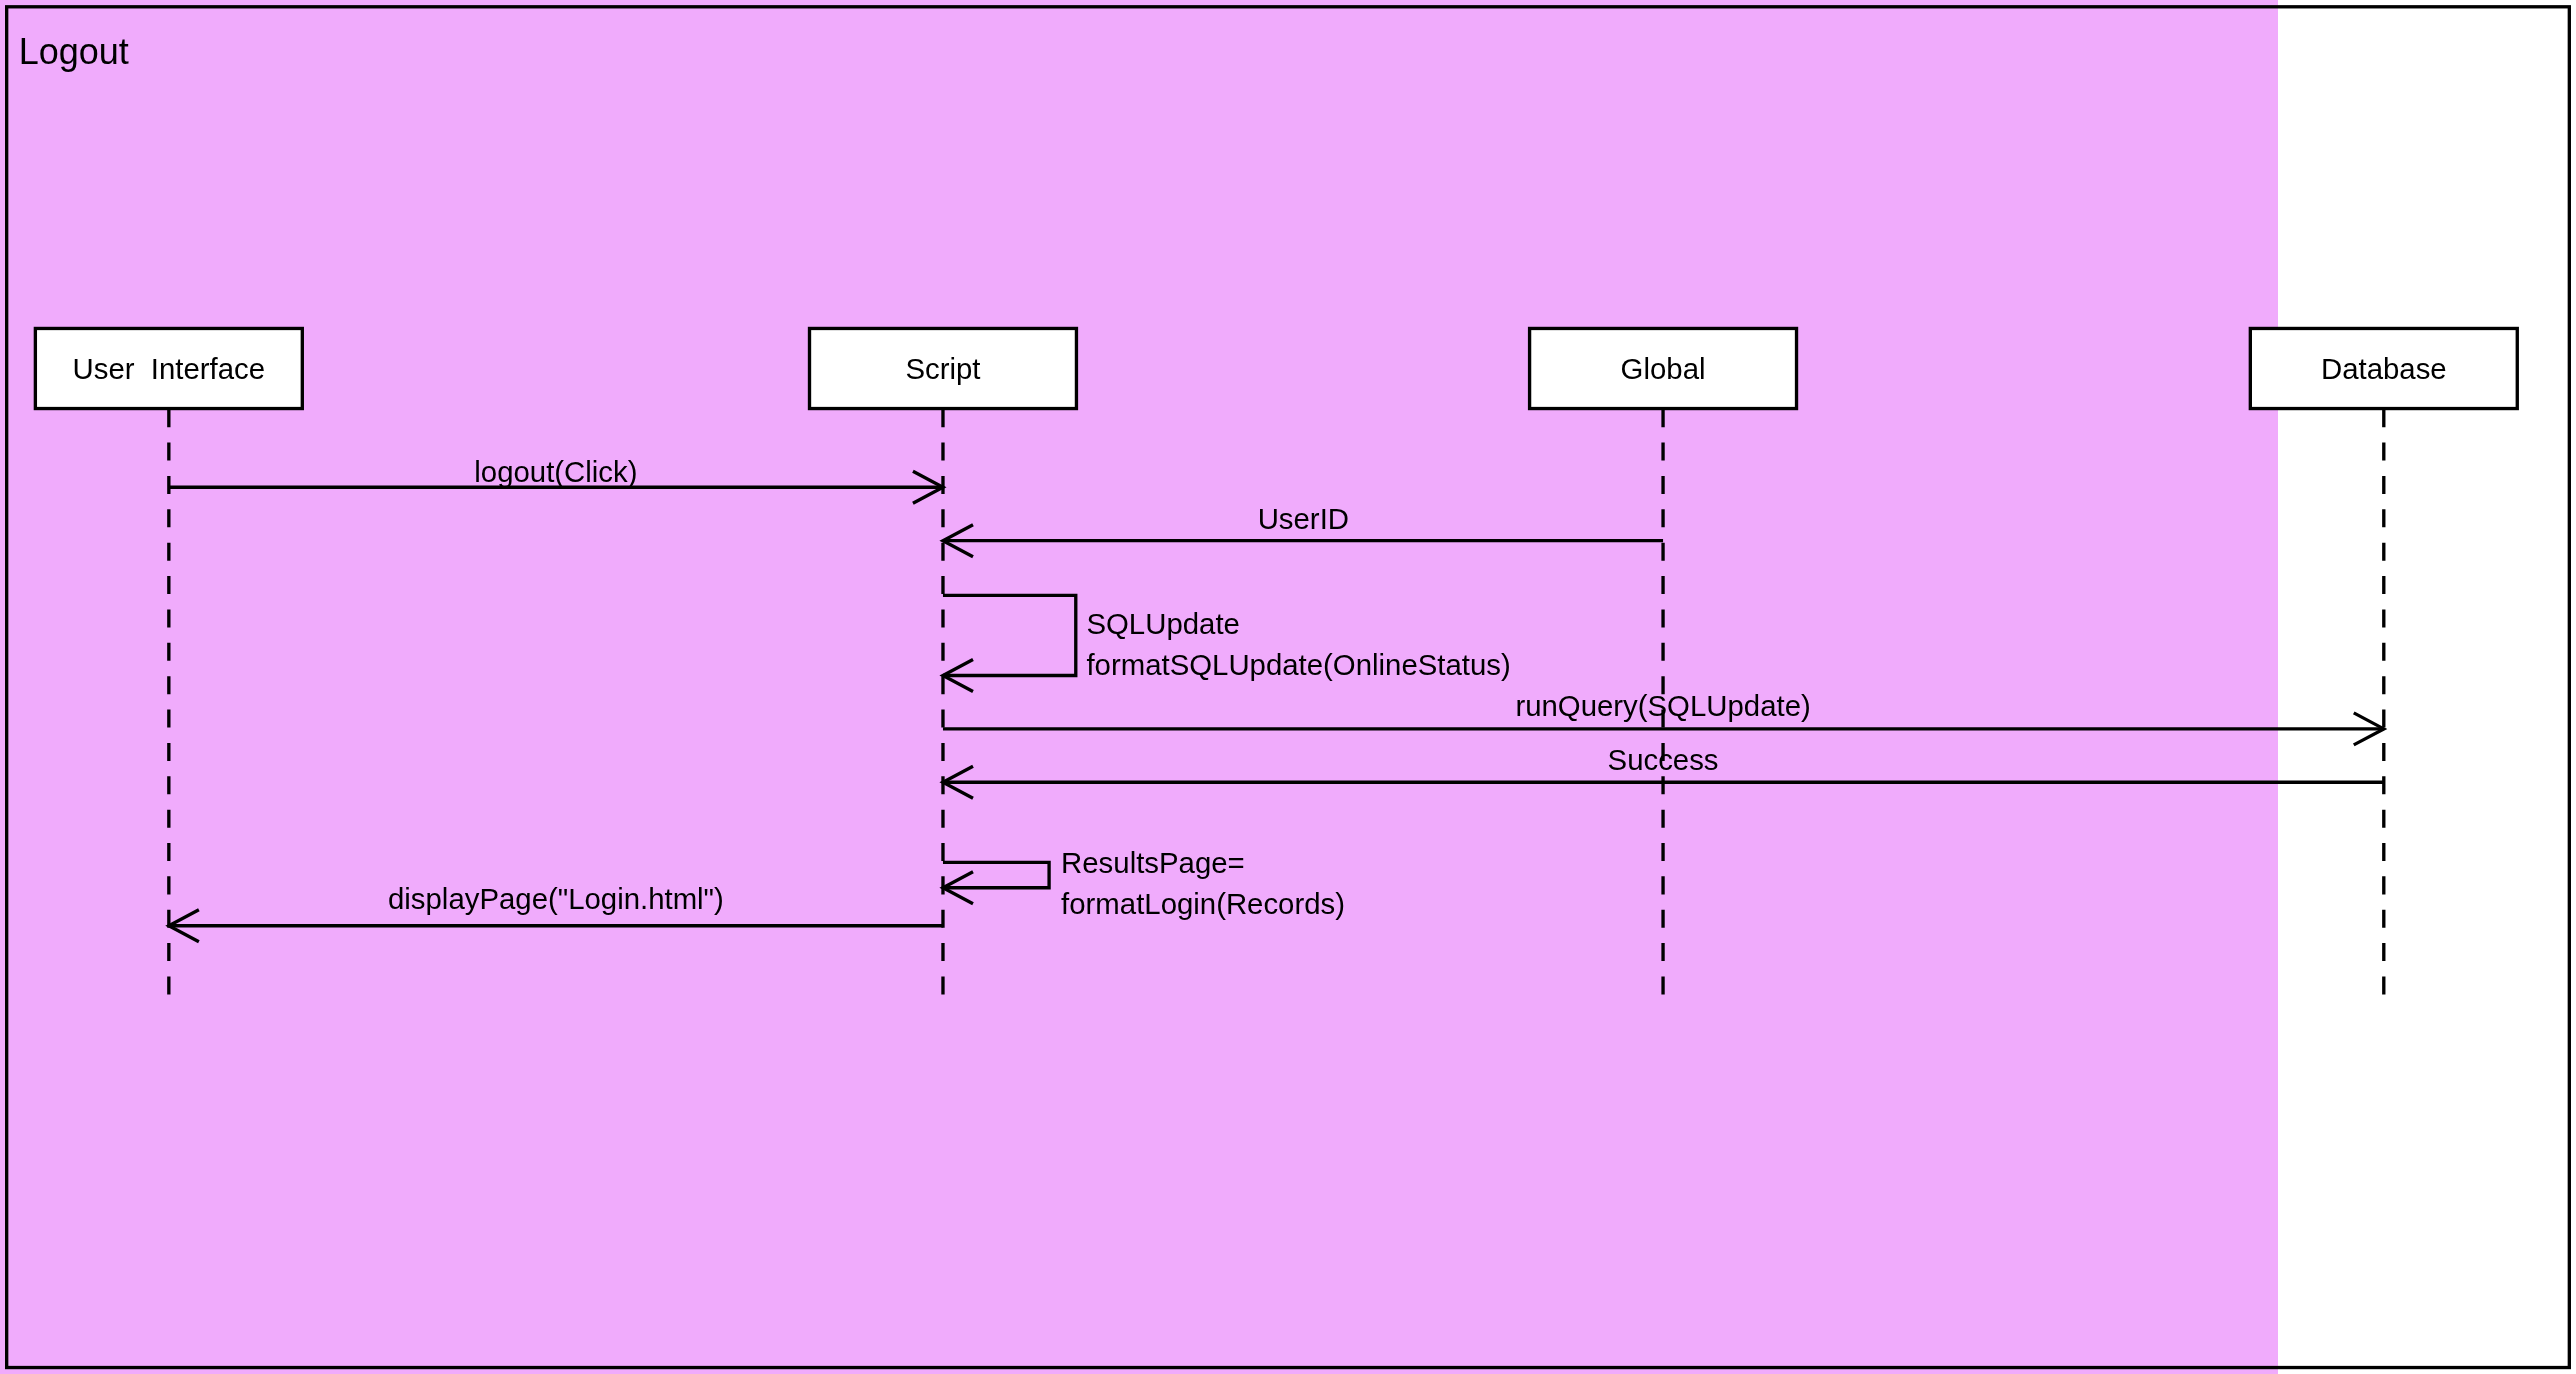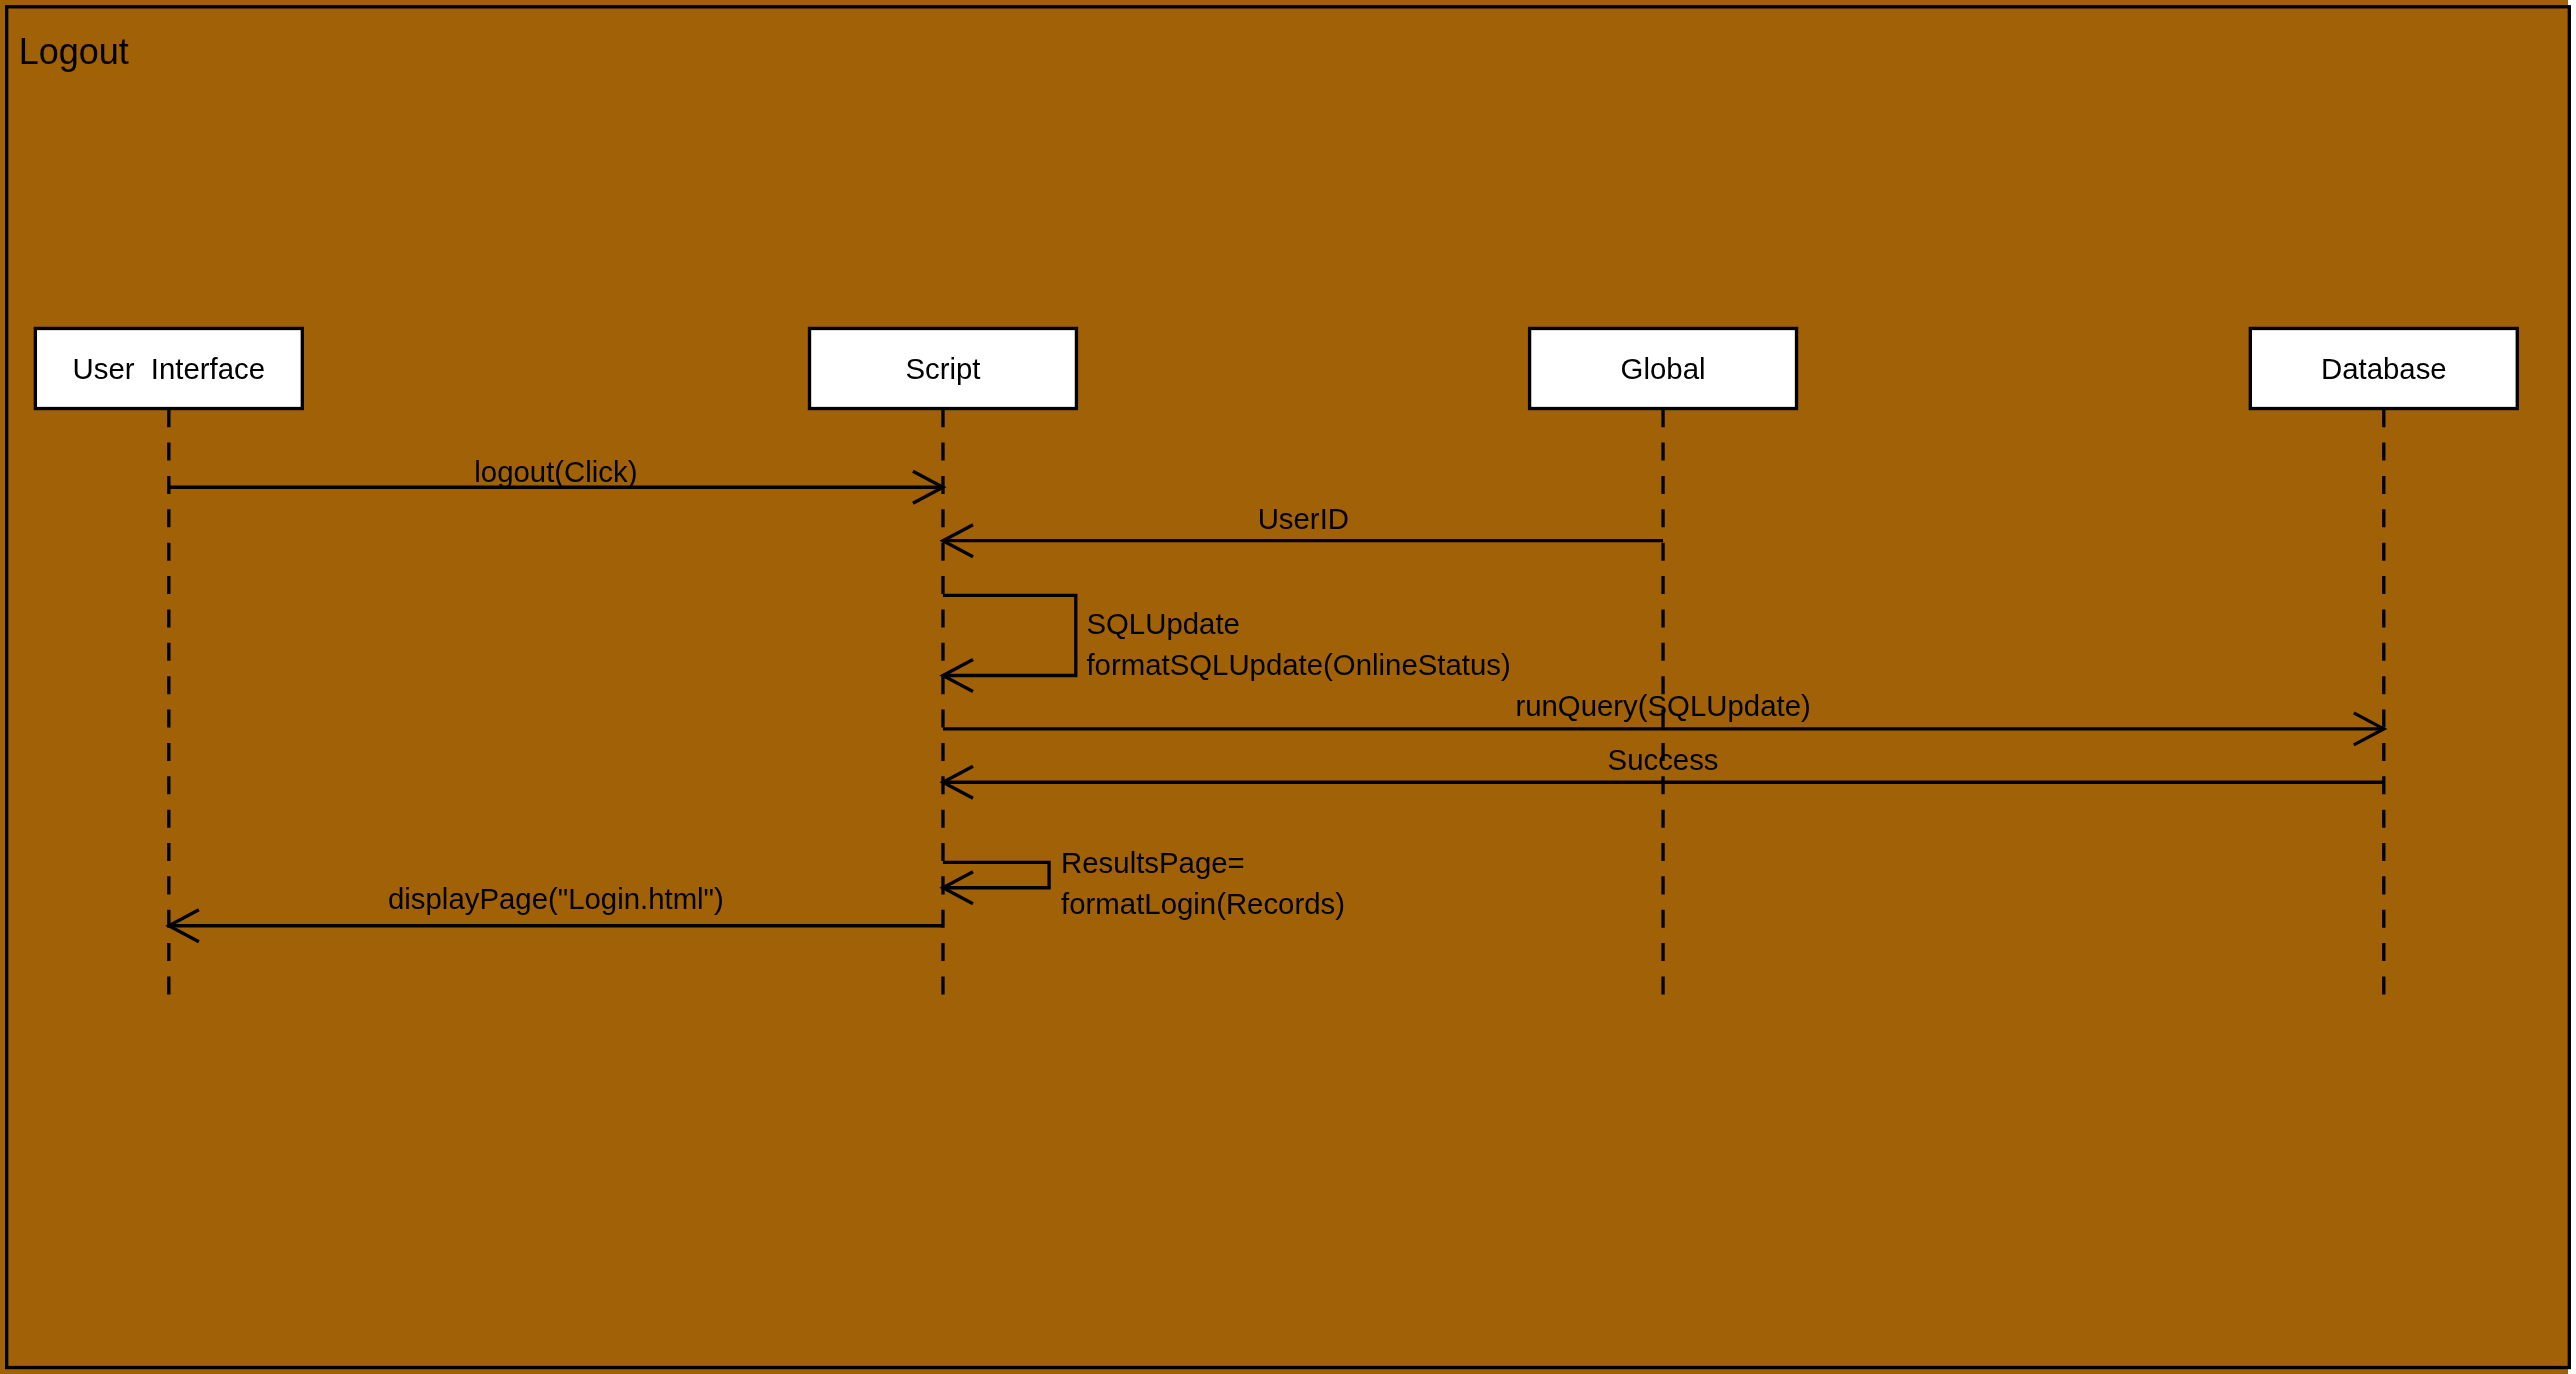--- a/index.html
+++ b/index.html
@@ -2,23 +2,23 @@
 <html style="font-size:10.7px"><head>
 <meta charset="utf-8">
 <style>
   html, body {
     margin: 0;
     padding: 0;
     background: #ffffff;
   }
   .canvas {
     position: relative;
-    width: 2568px;
+    width: 2278px;
     height: 1375px;
-    background: #a16207;
+    background: #f0abfc;
     font-family: "Liberation Sans", sans-serif;
     text-align: center;
   }
   svg text {
     white-space: pre;            
     fill: #000000;
     font-family: "Liberation Sans", sans-serif;
   }
   .title-text   { font-size: 54px; }
   .label-text   { font-size: 44px; }

